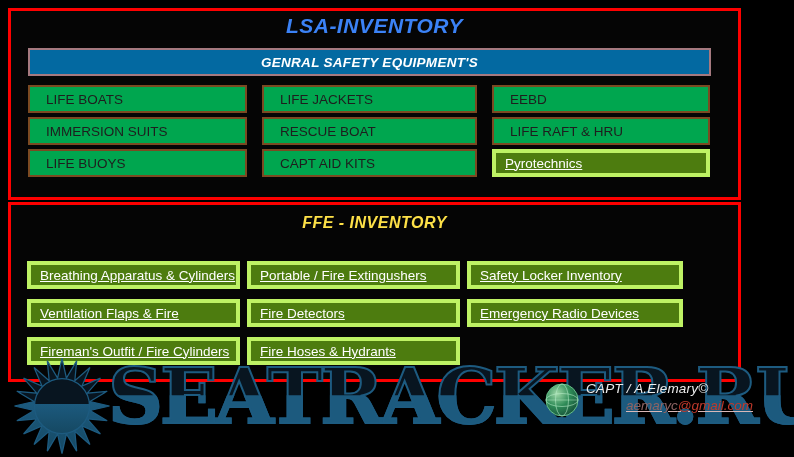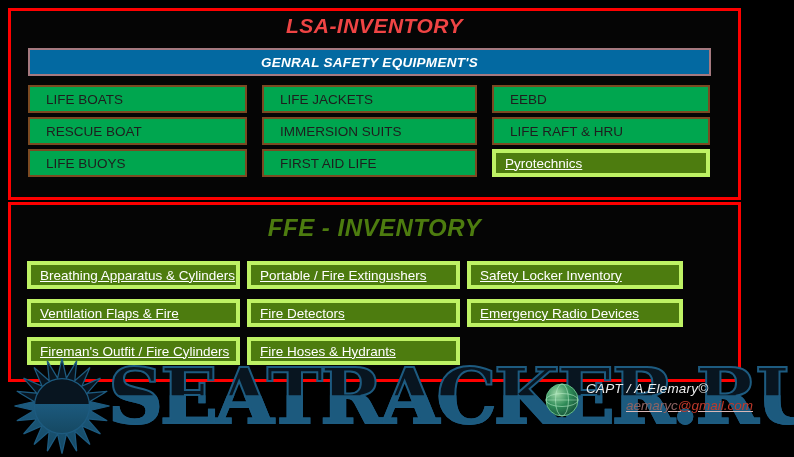--- a/index.html
+++ b/index.html
@@ -8,22 +8,22 @@
     font-family:"Liberation Sans",sans-serif;
   }
   
   .section{position:absolute;box-sizing:border-box;border:3px solid #fe0000;background:#050505;z-index:1;}
   .lsa-section{left:8px;top:8px;width:733px;height:192px;}
   .ffe-section{left:8px;top:202px;width:733px;height:180px;}
   .section-title{
     text-align:center;font-style:italic;font-weight:bold;letter-spacing:.5px;
     font-family:"Liberation Sans",sans-serif;
   }
-  .lsa-title{margin-top:3px;font-size:21px;color:#ef4444;}
-  .ffe-title{margin-top:9px;font-size:24px;color:#4d7c0f;}
+  .lsa-title{margin-top:3px;font-size:21px;color:#3b82f6;}
+  .ffe-title{margin-top:9px;font-size:16px;color:#fde047;}
   
   .header-bar{
     position:absolute;left:17px;top:37px;width:683px;height:28px;box-sizing:border-box;
     background:#0369a1;border:2px solid #a5797f;
     display:flex;align-items:center;justify-content:center;
   }
   .header-bar span{
     color:#ffffff;font-style:italic;font-weight:bold;font-size:13.5px;letter-spacing:.3px;
   }
   
@@ -67,25 +67,25 @@
 
   <div class="section lsa-section">
     <div class="section-title lsa-title">LSA-INVENTORY</div>
     <div class="header-bar">
       <span>GENRAL SAFETY EQUIPMENT'S</span>
     </div>
     <div class="grid lsa-grid">
       <div class="btn btn-green">LIFE BOATS</div>
       <div class="btn btn-green">LIFE JACKETS</div>
       <div class="btn btn-green">EEBD</div>
+      <div class="btn btn-green">IMMERSION SUITS</div>
       <div class="btn btn-green">RESCUE BOAT</div>
-      <div class="btn btn-green">IMMERSION SUITS</div>
       <div class="btn btn-green">LIFE RAFT &amp; HRU</div>
       <div class="btn btn-green">LIFE BUOYS</div>
-      <div class="btn btn-green">FIRST AID LIFE</div>
+      <div class="btn btn-green">CAPT AID KITS</div>
       <div class="btn btn-red">Pyrotechnics</div>
     </div>
   </div>
 
   <div class="section ffe-section">
     <div class="section-title ffe-title">FFE - INVENTORY</div>
     <div class="grid ffe-grid">
       <div class="btn btn-red">Breathing Apparatus &amp; Cylinders</div>
       <div class="btn btn-red">Portable / Fire Extingushers</div>
       <div class="btn btn-red">Safety Locker Inventory</div>

